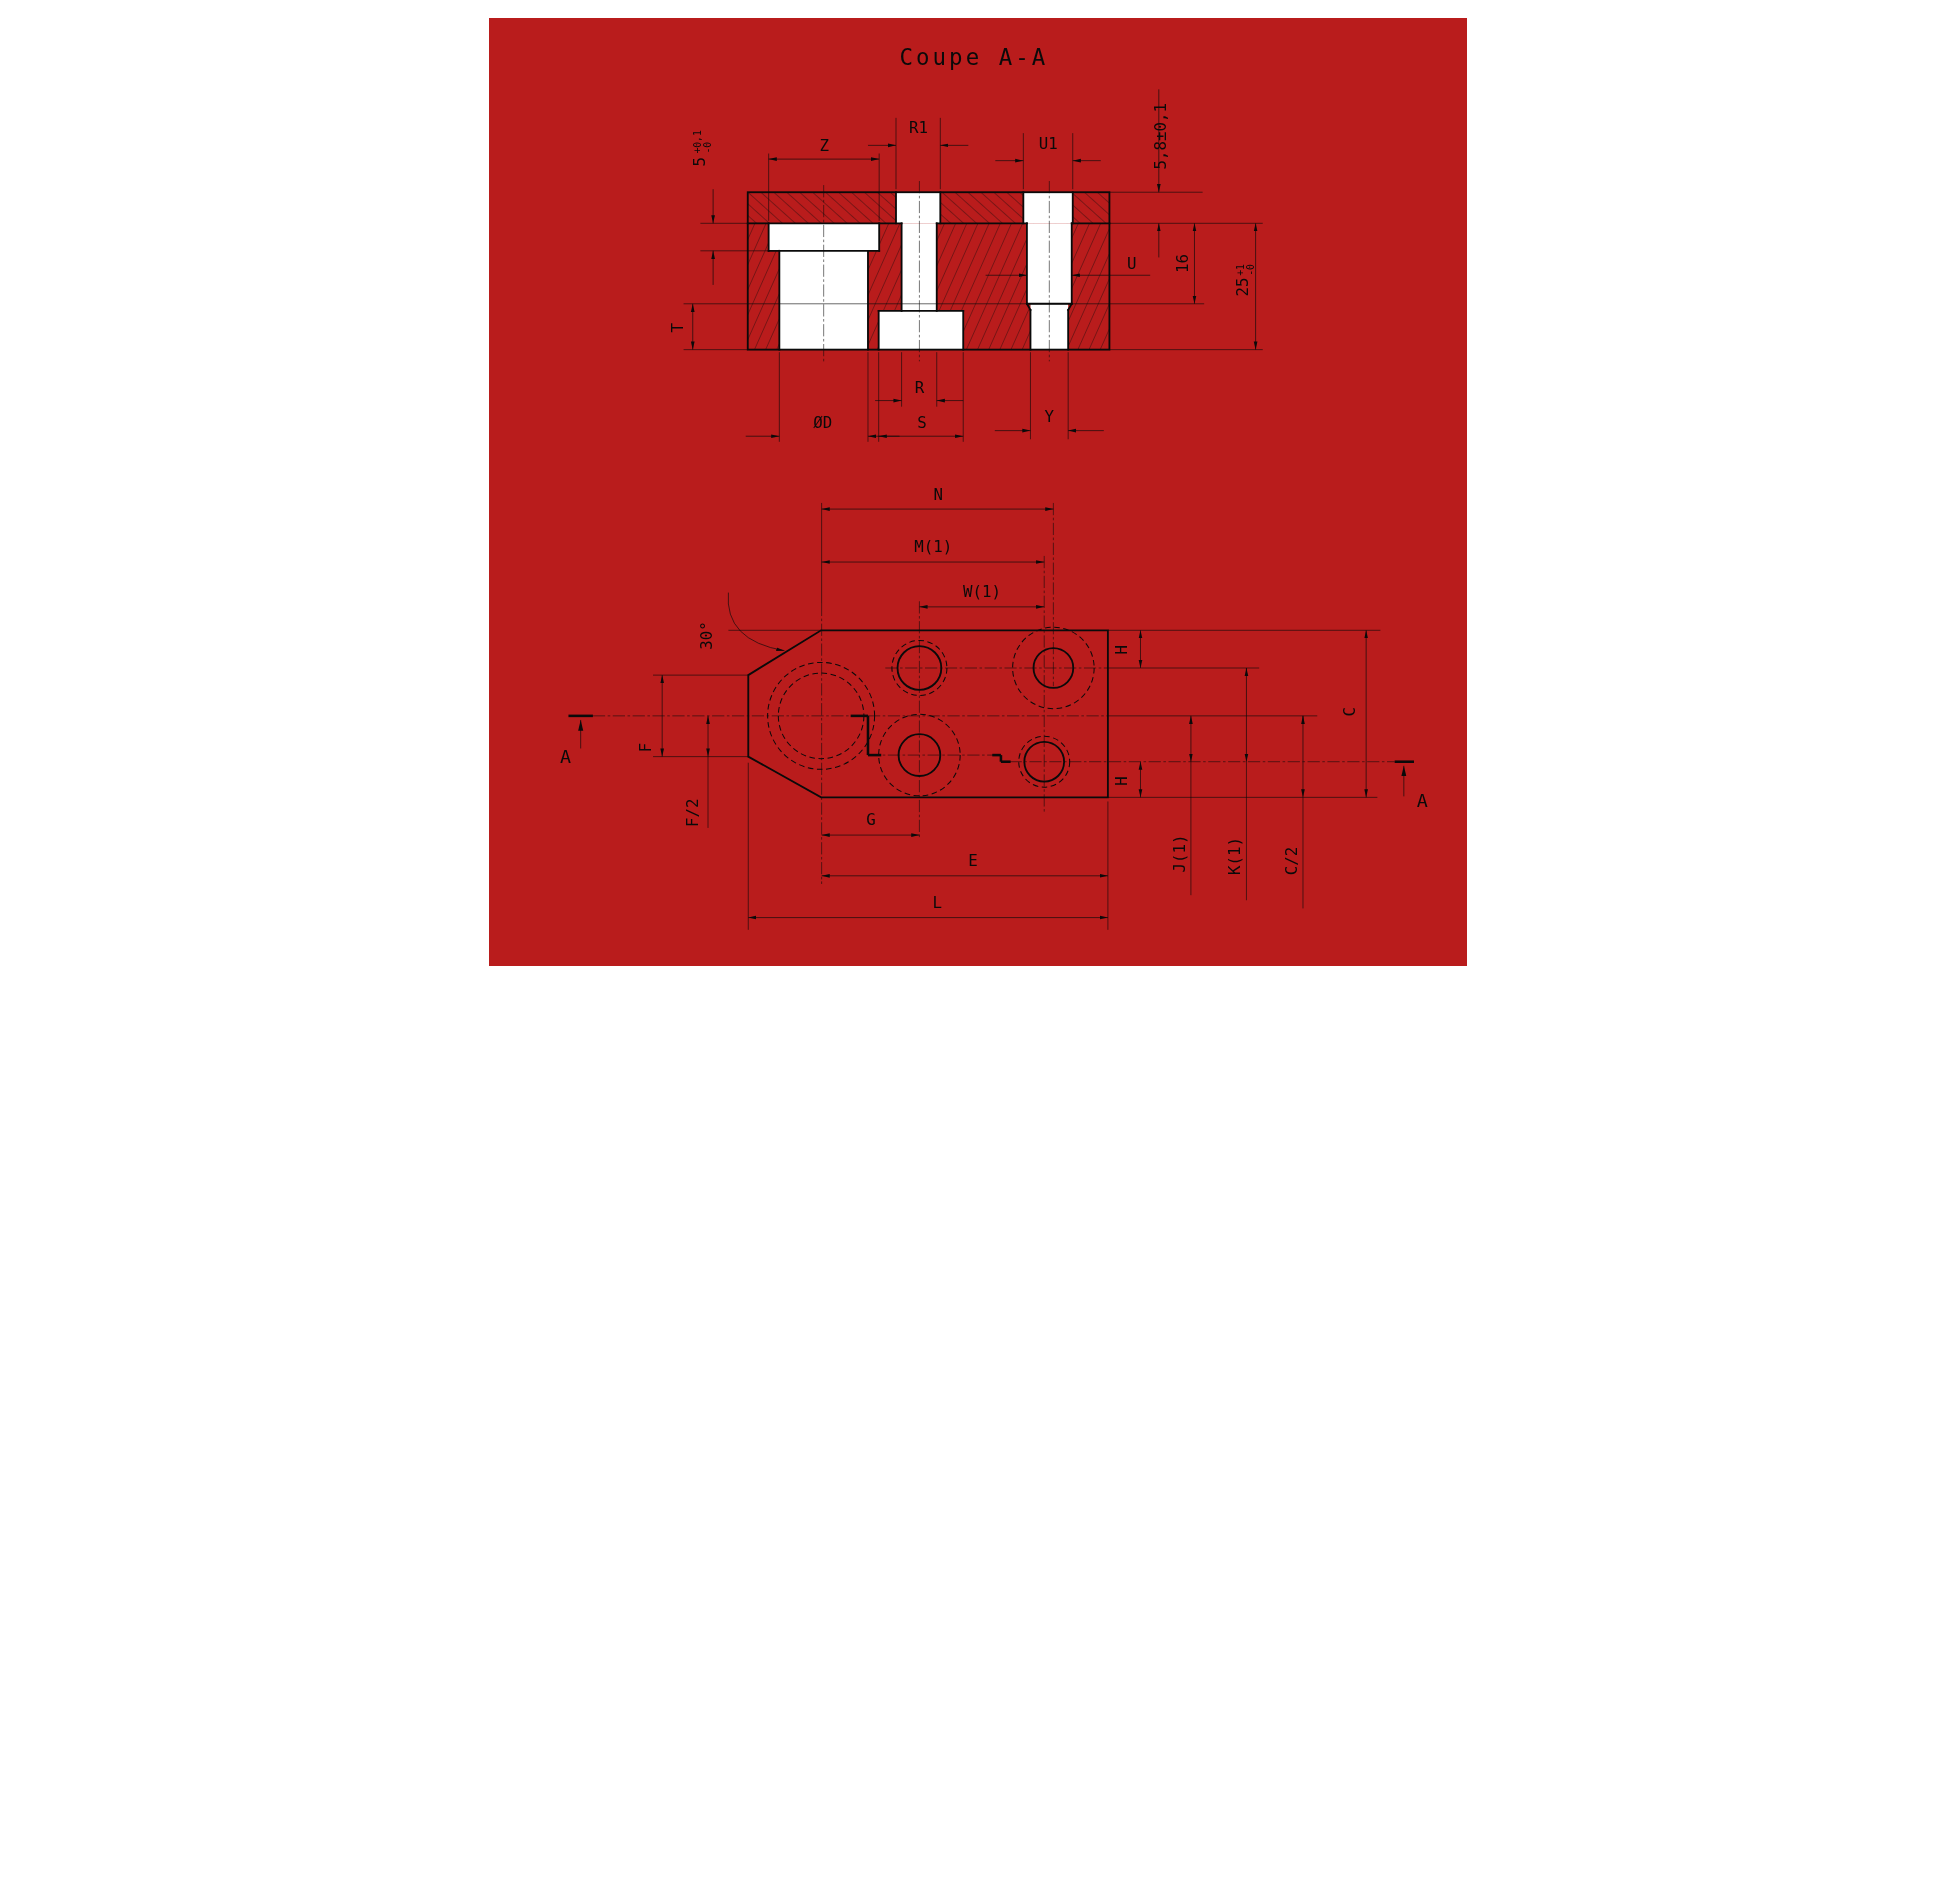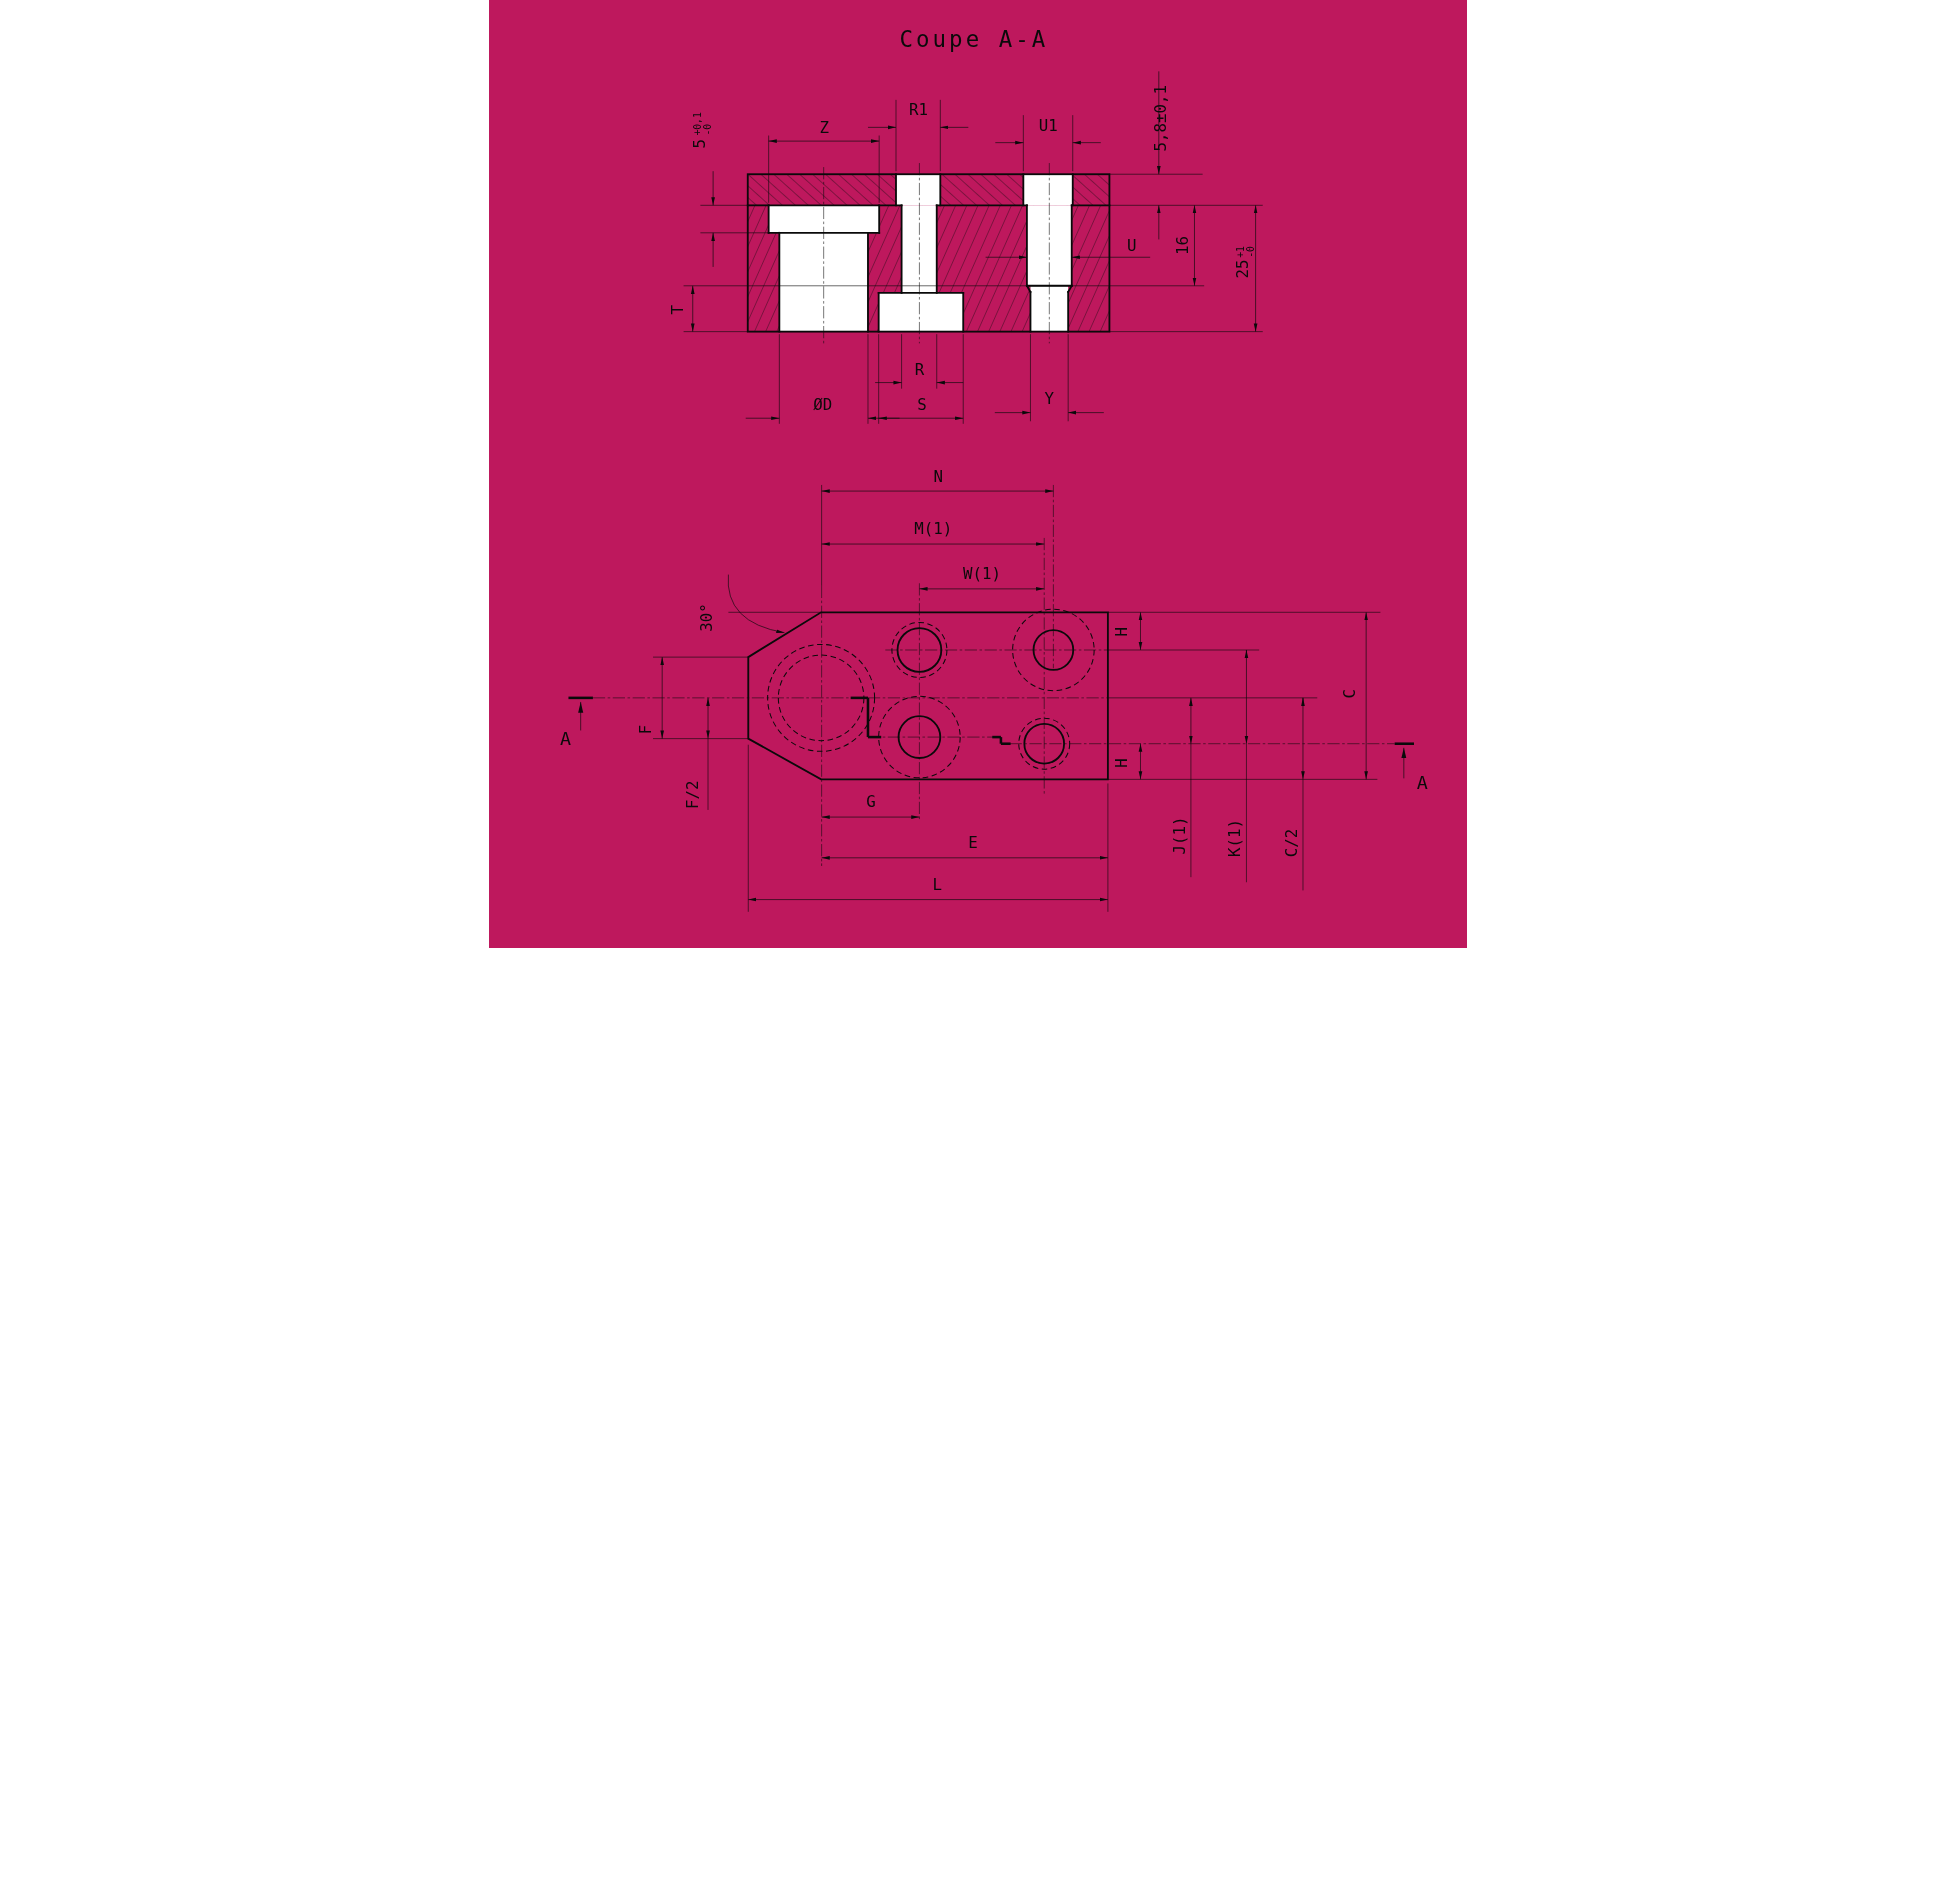--- a/index.html
+++ b/index.html
@@ -1,16 +1,16 @@
 <!DOCTYPE html>
 <html style="font-size:8.1px"><head>
 <meta charset="utf-8">
 <style>
   html,body{margin:0;padding:0;background:#fff;}
-  .sheet{width:978px;height:948px;background:#be185d;margin:0 auto;position:relative;}
+  .sheet{width:978px;height:948px;background:#b91c1c;margin:18px auto;position:relative;}
   svg{display:block;}
   text{font-family:"DejaVu Sans Mono","Liberation Mono",monospace;fill:#0a0a0a;}
   .lbl{font-size:31px;}
   .big{font-size:44px;letter-spacing:6px;}
   .tol{font-size:19px;}
   .amark{font-size:36px;}
   .thick{stroke:#0a0a0a;stroke-width:3.6;fill:none;stroke-linecap:square;}
   .thin{stroke:#0a0a0a;stroke-width:1.2;fill:none;}
   .dim{stroke:#0a0a0a;stroke-width:1.3;fill:none;}
   .cl{stroke:#0a0a0a;stroke-width:1.1;fill:none;stroke-dasharray:24 5 5 5;}

